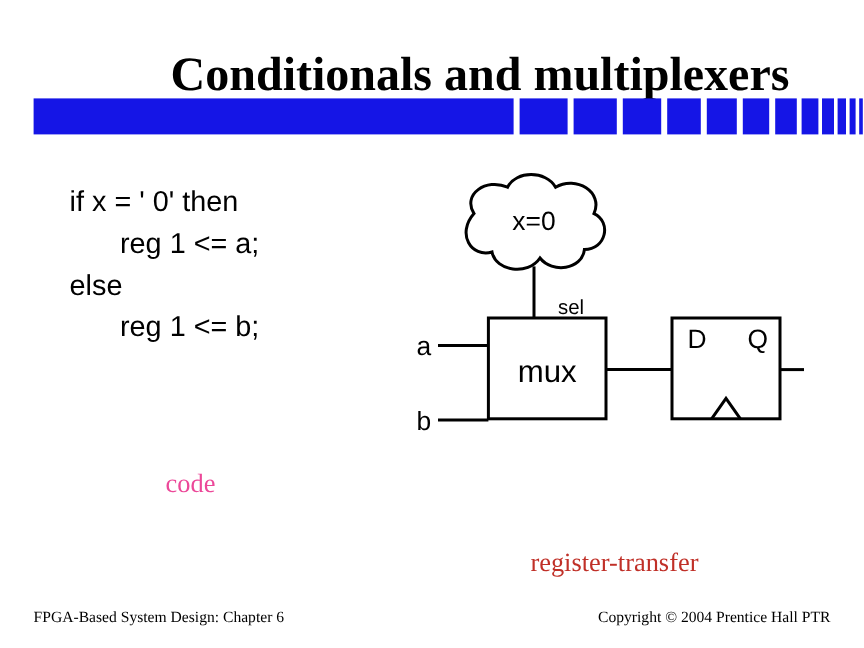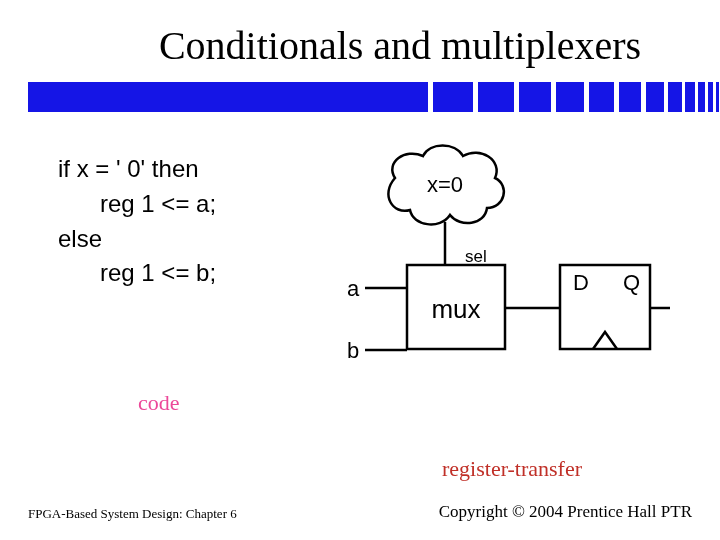--- a/index.html
+++ b/index.html
@@ -9,23 +9,24 @@
     background: #fff;
     font-family: Arial, Helvetica, sans-serif;
     position: relative;
     overflow: hidden;
   }
   .title {
     font-family: "Times New Roman", Times, serif;
     font-size: 40px;
     color: #000;
     text-align: center;
-    padding-top: 22px;
+    padding-top: 38px;
     padding-bottom: 6px;
     padding-left: 80px;
+    font-weight: bold;
   }
   .deco-bar {
     position: absolute;
     top: 82px;
     left: 28px;
     width: 668px;
     height: 30px;
   }
   .deco-bar .solid {
     position: absolute;
@@ -78,21 +79,21 @@
     left: 28px;
     font-family: "Times New Roman", Times, serif;
     font-size: 13px;
     color: #000;
   }
   .footer-right {
     position: absolute;
     bottom: 18px;
     right: 28px;
     font-family: "Times New Roman", Times, serif;
-    font-size: 17px;
+    font-size: 13px;
     color: #000;
   }
 </style>
 </head>
 <body>
 
 <div class="title">Conditionals and multiplexers</div>
 
 <div class="deco-bar">
   <div class="solid"></div>

